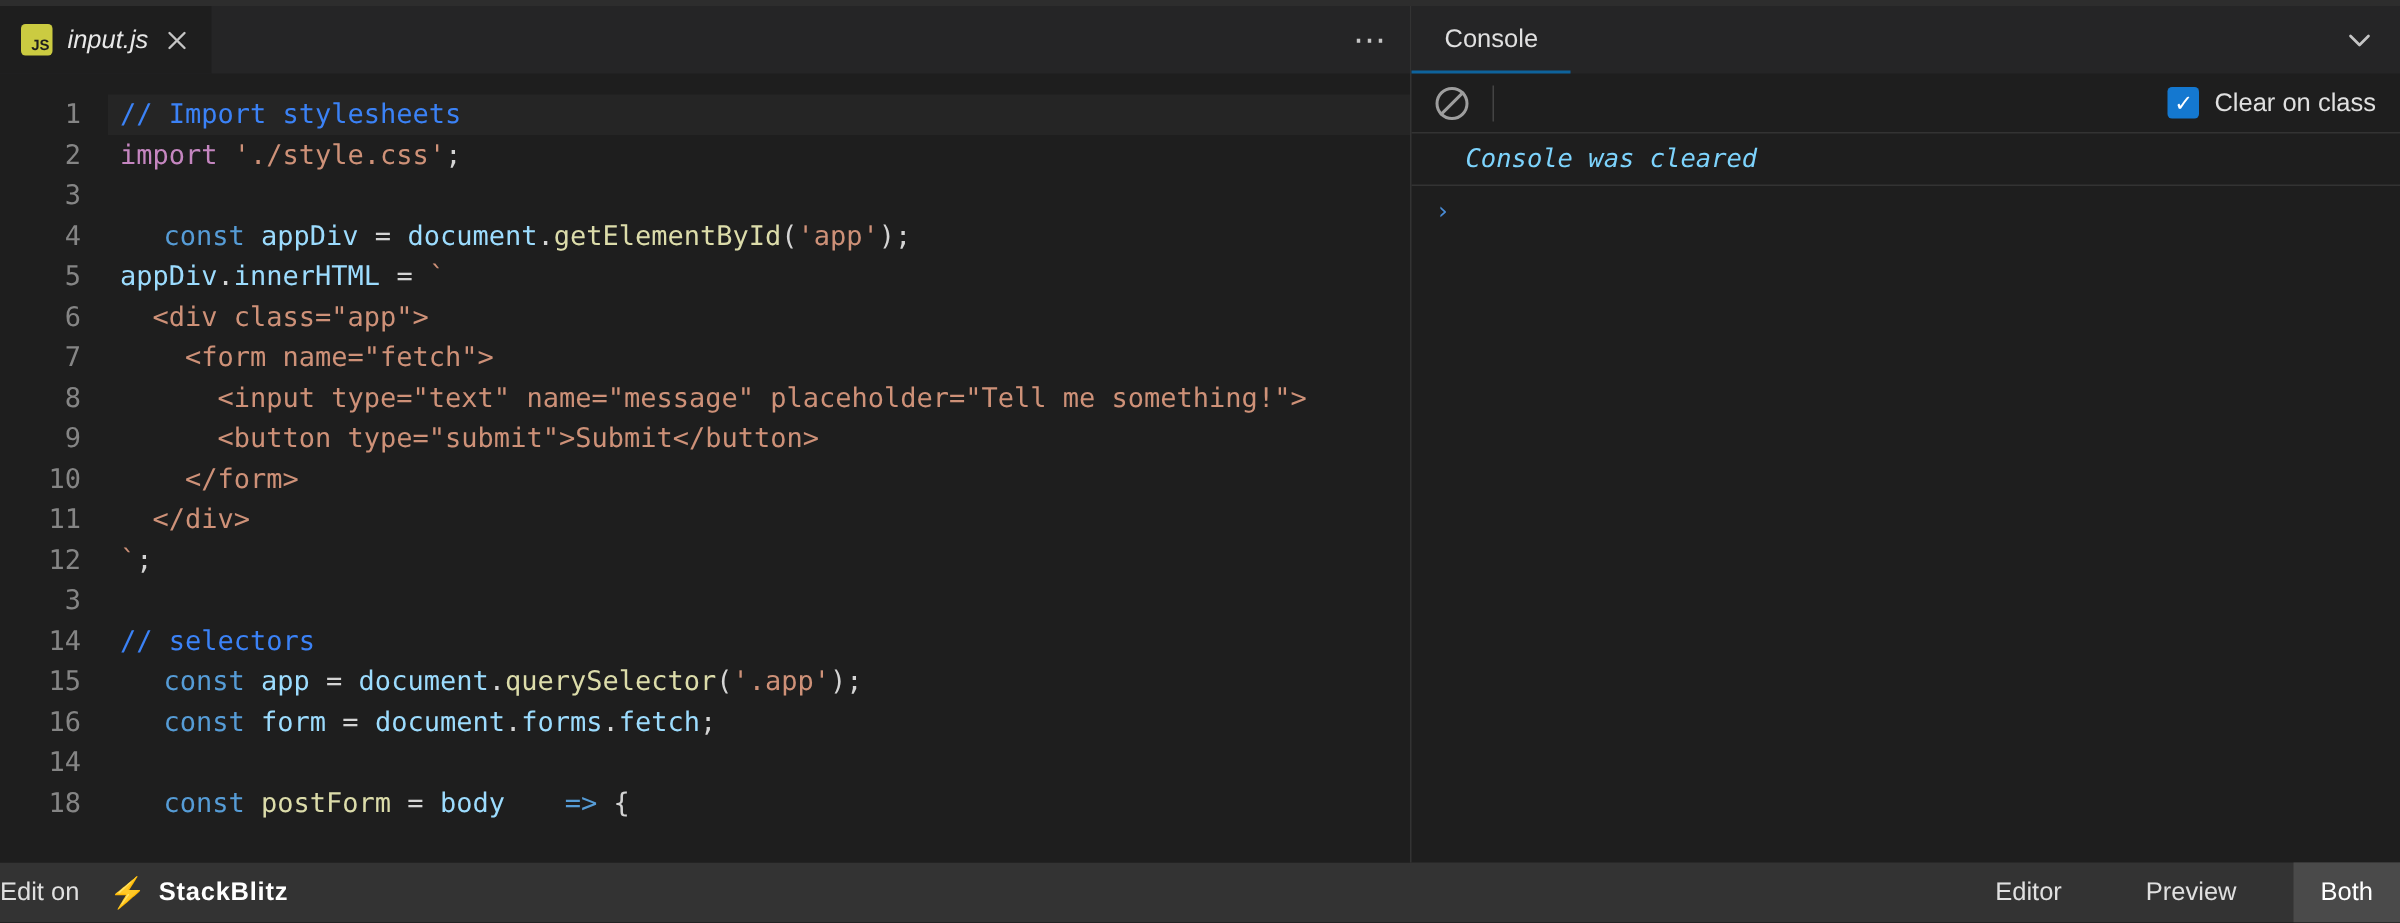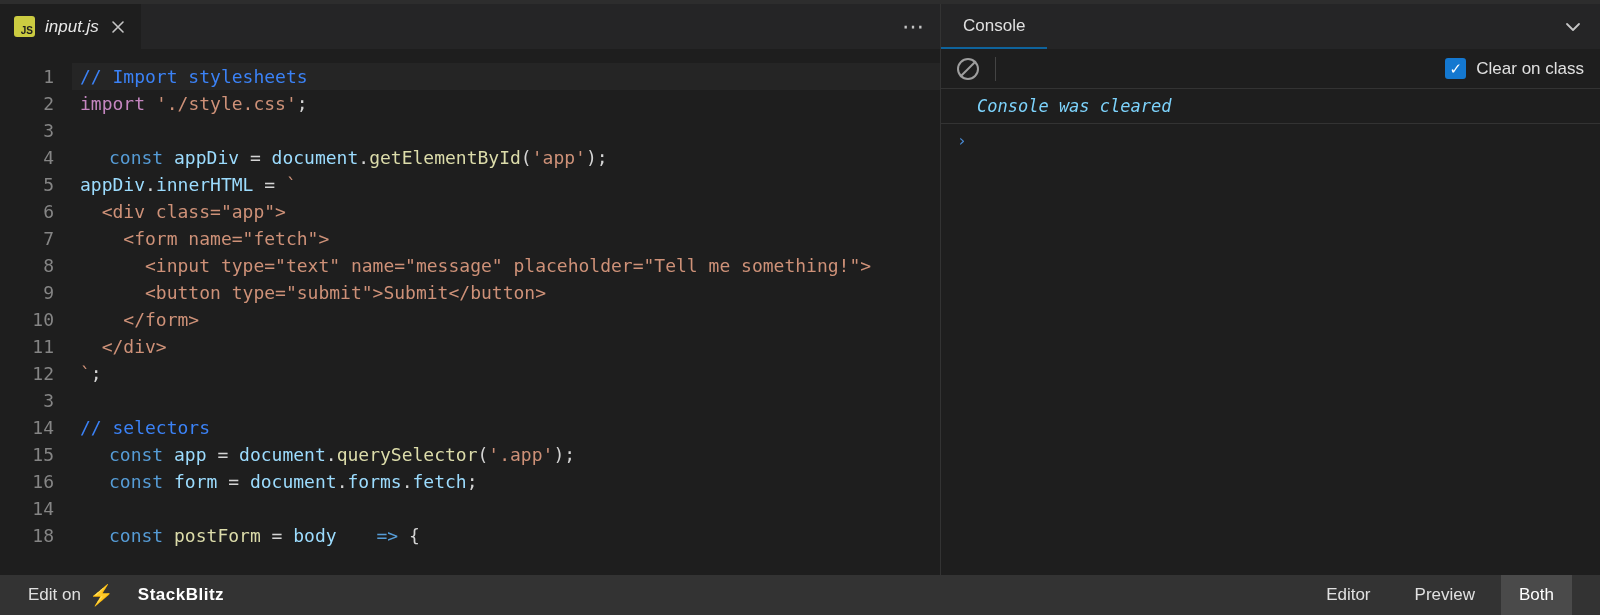--- a/index.html
+++ b/index.html
@@ -204,33 +204,33 @@
 .console-prompt {
   padding: 7px 16px;
   color: #4a8cd6;
   font-size: 16px;
 }
 .footer {
   height: 40px;
   background: #333333;
   display: flex;
   align-items: center;
-  padding: 0 28px;
+  padding: 0 0;
+  gap: 20px;
+  color: #e0e0e0;
+  font-size: 17px;
+}
+.brand {
+  display: flex;
+  align-items: center;
   gap: 8px;
-  color: #e0e0e0;
-  font-size: 17px;
-}
-.brand {
-  display: flex;
-  align-items: center;
-  gap: 8px;
   cursor: pointer;
 }
 .bolt { color: #1389fd; font-size: 20px; }
-.brand-name { font-weight: 700; color: #fff; letter-spacing: 0.5px; margin-left: 16px; }
+.brand-name { font-weight: 700; color: #fff; letter-spacing: 0.5px; }
 .footer-spacer { flex: 1; }
 .footer-btn {
   padding: 0 18px;
   height: 100%;
   display: flex;
   align-items: center;
   cursor: pointer;
 }
 .footer-btn.active { background: #4a4a4a; color: #fff; }
 </style>

